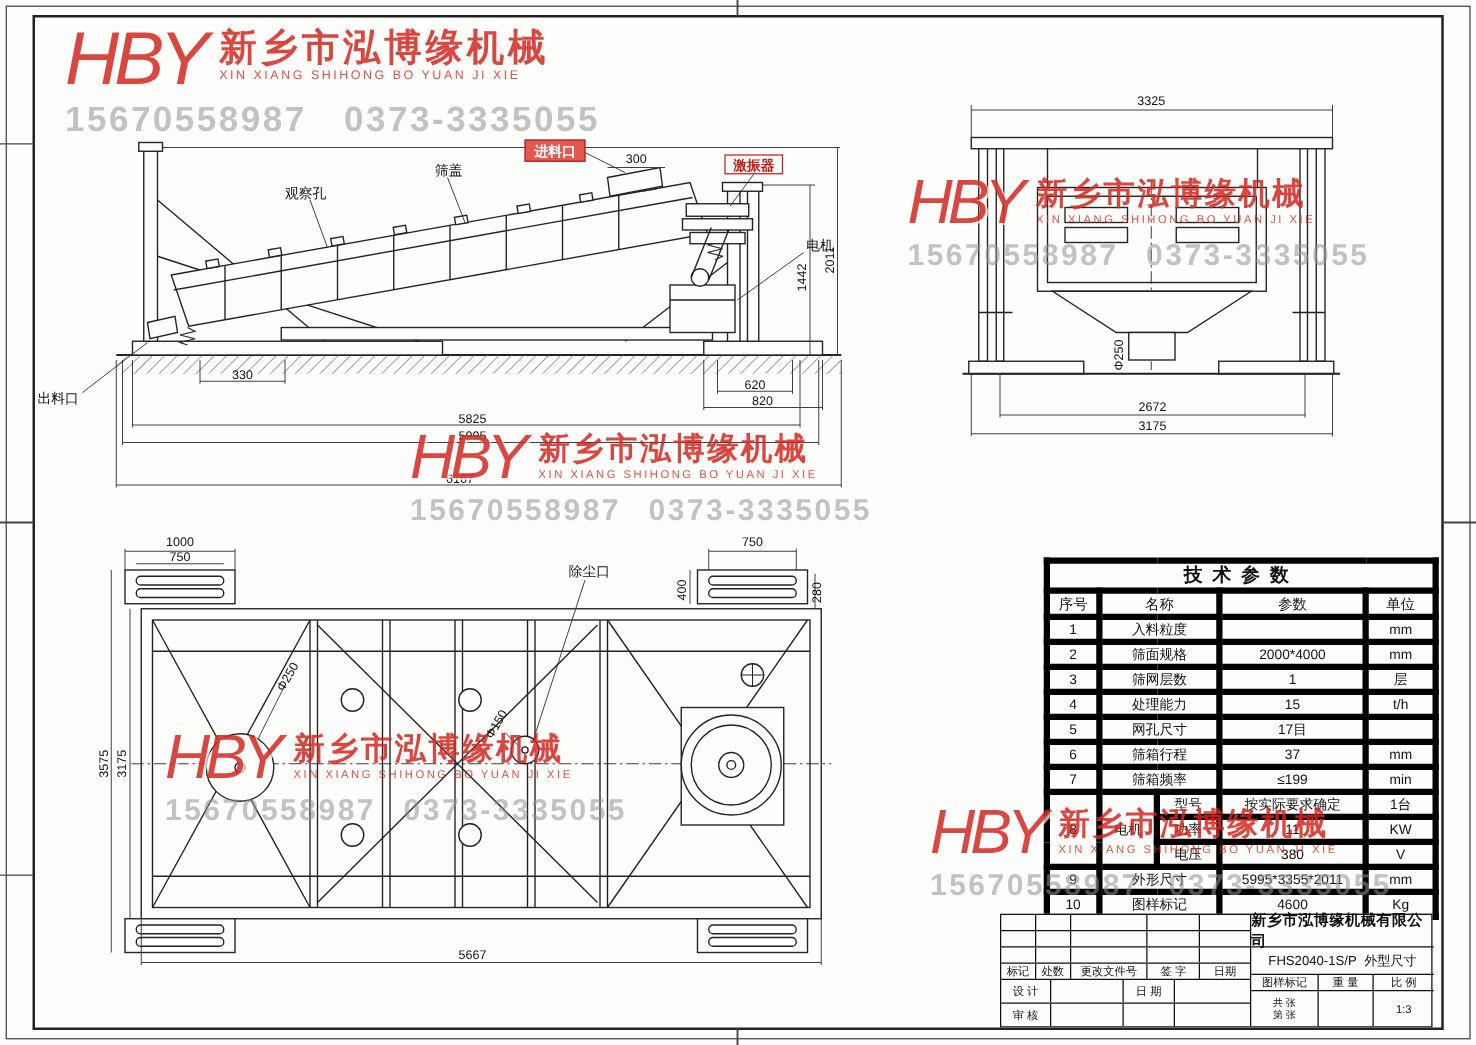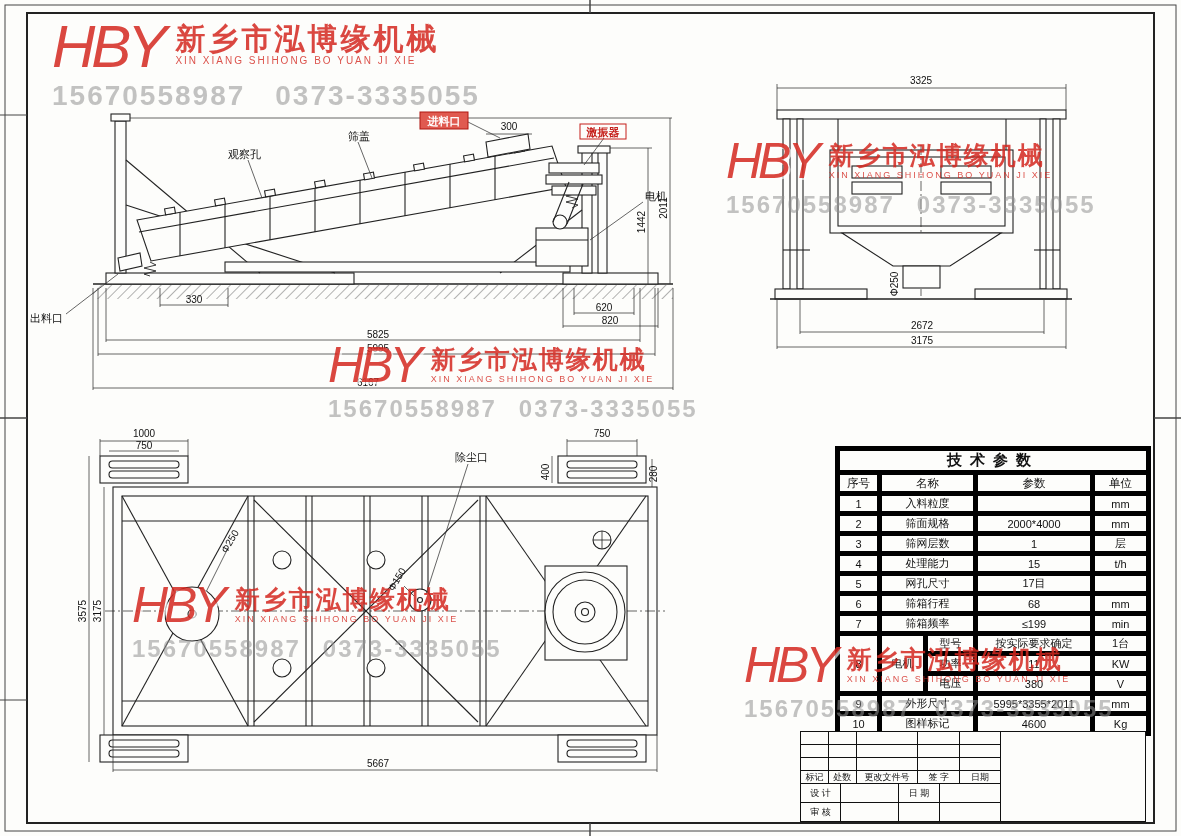--- a/index.html
+++ b/index.html
@@ -433,21 +433,21 @@
           </tr>
     <tr>
             <td>5</td>
             <td colspan="2">网孔尺寸</td>
             <td>17目</td>
             <td></td>
           </tr>
     <tr>
             <td>6</td>
             <td colspan="2">筛箱行程</td>
-            <td>68</td>
+            <td>37</td>
             <td>mm</td>
           </tr>
     <tr>
             <td>7</td>
             <td colspan="2">筛箱频率</td>
             <td>≤199</td>
             <td>min</td>
           </tr>
     <tr>
       <td rowspan="3">8</td>
@@ -518,15 +518,35 @@
       <div class="tb-cell" style="width:42px">日 期</div>
       <div class="tb-cell" style="width:60px"></div>
     </div>
     <div class="tb-row" style="flex:1">
       <div class="tb-cell" style="width:40px">审 核</div>
       <div class="tb-cell" style="width:58px"></div>
       <div class="tb-cell" style="width:42px"></div>
       <div class="tb-cell" style="width:60px"></div>
     </div>
   </div>
+  <div class="tb-right">
+    <div class="tb-company">新乡市泓博缘机械有限公司</div>
+    <div class="tb-model">
+      <span>FHS2040-1S/P</span>
+      <span>外型尺寸</span>
+    </div>
+    <div class="tb-stamp-head">
+      <div class="tb-cell" style="width:54px">图样标记</div>
+      <div class="tb-cell" style="width:44px">重 量</div>
+      <div class="tb-cell" style="width:48px">比 例</div>
+    </div>
+    <div class="tb-stamp-val">
+      <div class="tb-cell tb-sheets" style="width:54px">
+        <span>共 张</span>
+        <span>第 张</span>
+      </div>
+      <div class="tb-cell" style="width:44px"></div>
+      <div class="tb-cell" style="width:48px">1:3</div>
+    </div>
+  </div>
 </div>
 
 </div>
 
 </body></html>

